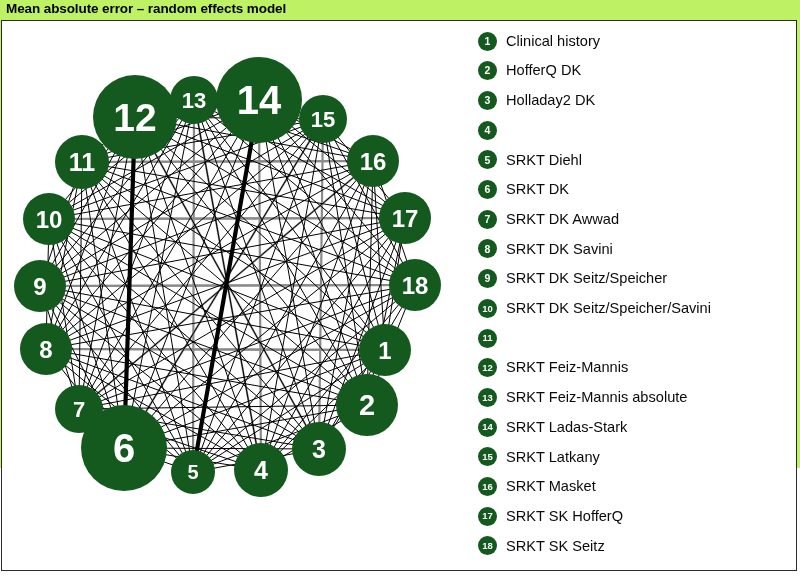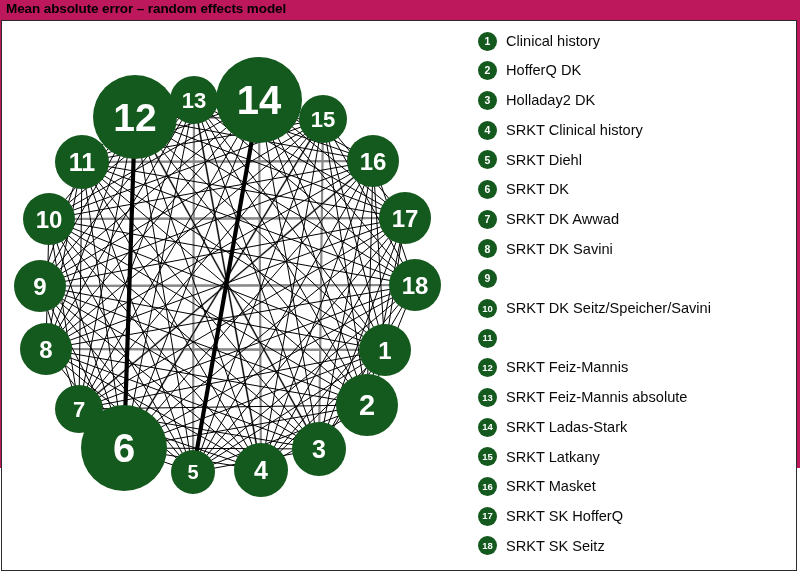--- a/index.html
+++ b/index.html
@@ -1,20 +1,20 @@
 <!DOCTYPE html>
 <html><head>
 <meta charset="utf-8">
 <title>Mean absolute error – random effects model</title>
 <style>
   html,body{margin:0;padding:0;background:#ffffff;}
   body{width:800px;height:577px;overflow:hidden;
        font-family:"Liberation Sans","DejaVu Sans",sans-serif;
        -webkit-font-smoothing:antialiased;}
-  #page{position:relative;width:800px;height:468px;background:#be185d;text-decoration:underline;}
+  #page{position:relative;width:800px;height:468px;background:#bef264;text-decoration:underline;}
 
   
   #title{
     position:absolute;left:6px;top:1px;
     font-size:13.5px;font-weight:bold;color:#000000;
     letter-spacing:-0.1px;white-space:nowrap;
   }
 
   
   #frame{
@@ -295,40 +295,40 @@
       <div class="legend-row" style="top: 29.7px;">
         <div class="legend-bullet">2</div>
         <div class="legend-label">HofferQ DK</div>
       </div>
       <div class="legend-row" style="top: 59.4px;">
         <div class="legend-bullet">3</div>
         <div class="legend-label">Holladay2 DK</div>
       </div>
       <div class="legend-row" style="top: 89.1px;">
         <div class="legend-bullet">4</div>
-        <div class="legend-label">SRKT Clinical history</div>
       </div>
       <div class="legend-row" style="top: 118.8px;">
         <div class="legend-bullet">5</div>
         <div class="legend-label">SRKT Diehl</div>
       </div>
       <div class="legend-row" style="top: 148.5px;">
         <div class="legend-bullet">6</div>
         <div class="legend-label">SRKT DK</div>
       </div>
       <div class="legend-row" style="top: 178.2px;">
         <div class="legend-bullet">7</div>
         <div class="legend-label">SRKT DK Awwad</div>
       </div>
       <div class="legend-row" style="top: 207.9px;">
         <div class="legend-bullet">8</div>
         <div class="legend-label">SRKT DK Savini</div>
       </div>
       <div class="legend-row" style="top: 237.6px;">
         <div class="legend-bullet">9</div>
+        <div class="legend-label">SRKT DK Seitz/Speicher</div>
       </div>
       <div class="legend-row" style="top: 267.3px;">
         <div class="legend-bullet wide">10</div>
         <div class="legend-label">SRKT DK Seitz/Speicher/Savini</div>
       </div>
       <div class="legend-row" style="top: 297px;">
         <div class="legend-bullet wide">11</div>
       </div>
       <div class="legend-row" style="top: 326.7px;">
         <div class="legend-bullet wide">12</div>

